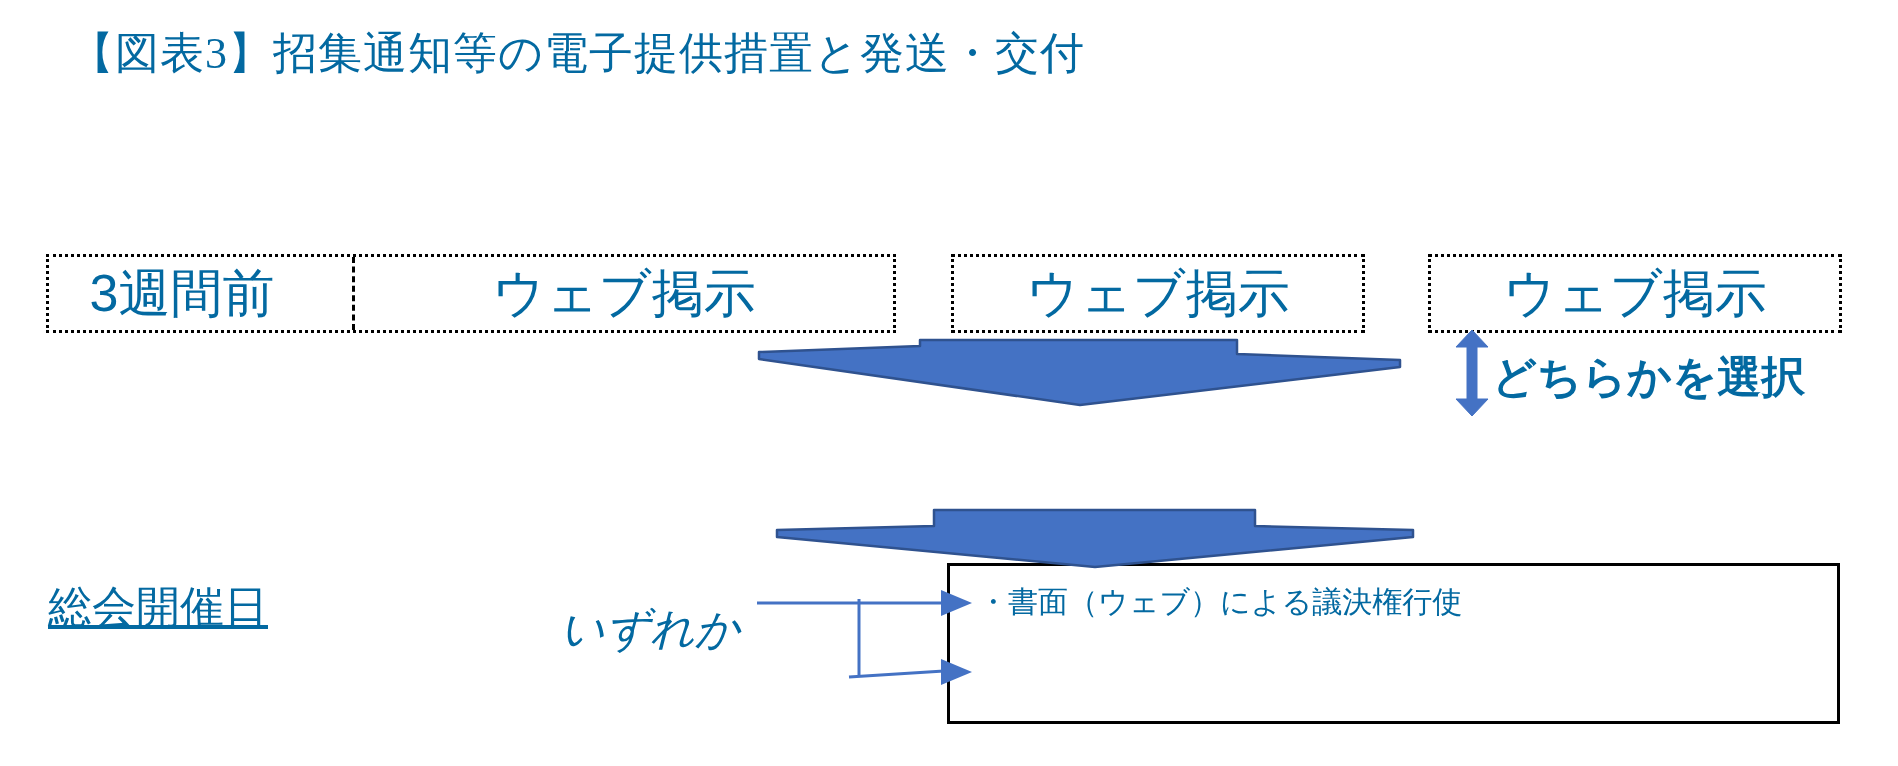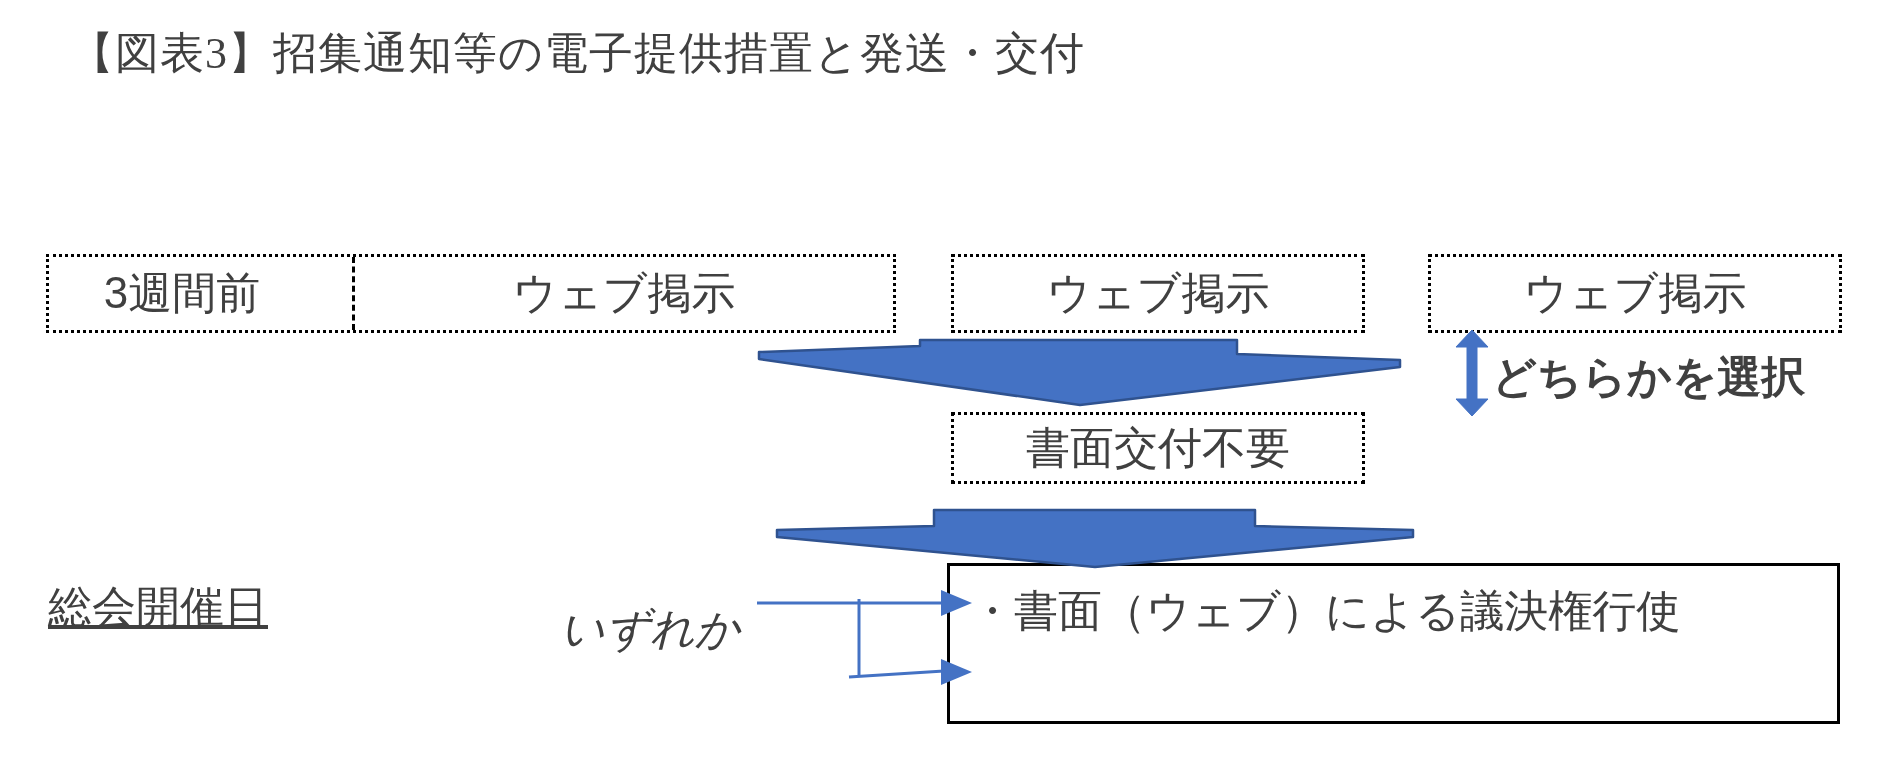--- a/index.html
+++ b/index.html
@@ -8,57 +8,57 @@
     --connector:#4472C4;
     --line-black:#000000;
     --background:#FFFFFF;
   }
   html,body{margin:0;padding:0;background:#fff;}
   .canvas{
     position:relative;
     width:1898px;height:766px;
     background:var(--background);
     font-family:"Liberation Sans","DejaVu Sans",sans-serif;
-    color:#404040;
+    color:#0369a1;
     overflow:hidden;
   }
   .title{
     position:absolute;left:70px;top:24px;
     font-family:"Liberation Serif","DejaVu Serif",serif;
     font-size:44px;letter-spacing:1px;white-space:nowrap;
   }
   .solid-box{
     position:absolute;
     border:3px solid var(--line-black);
     display:flex;align-items:center;justify-content:center;
     font-size:44px;white-space:nowrap;background:#fff;
     box-sizing:border-box;
   }
   .dot-box{
     position:absolute;
     border:3px dotted var(--line-black);
     display:flex;align-items:stretch;
-    font-size:44px;white-space:nowrap;background:#fff;
+    font-size:52px;white-space:nowrap;background:#fff;
     box-sizing:border-box;
     gap:37px;
   }
   .cell{display:flex;align-items:center;justify-content:center;}
   .label-cell{width:266px;flex:0 0 auto;}
   .content-cell{flex:1 1 auto;border-left:3px dashed var(--line-black);}
   .center-cell{flex:1 1 auto;}
   .free-label{
     position:absolute;font-size:44px;white-space:nowrap;
   }
   .result-box{
     position:absolute;left:947px;top:563px;width:893px;height:161px;
     border:3px solid var(--line-black);background:#fff;
     box-sizing:border-box;
   }
   .result-line{
-    position:absolute;left:20px;font-size:44px;white-space:nowrap;
+    position:absolute;left:28px;font-size:30px;white-space:nowrap;
   }
   .result-line.l1{top:16px;}
   .result-line.l2{top:92px;}
   .overlay{
     position:absolute;left:0;top:0;pointer-events:none;
   }
   .bigarrow{fill:var(--arrow-fill);stroke:var(--arrow-edge);stroke-width:2.5;stroke-linejoin:round;}
   .dblarrow{fill:var(--arrow-fill);stroke:var(--arrow-fill);stroke-width:1;}
   .conn line{stroke:var(--connector);stroke-width:3;}
   .connhead{fill:var(--arrow-fill);}
@@ -77,23 +77,20 @@
   </div>
   <div class="dot-box" style="left:951px;top:254px;width:414px;height:79px;">
     <div class="cell center-cell">ウェブ掲示</div>
   </div>
   <div class="dot-box" style="left:1428px;top:254px;width:414px;height:79px;">
     <div class="cell center-cell">ウェブ掲示</div>
   </div>
 
   <div class="free-label" style="left:1492px;top:348px;font-weight:bold;">どちらかを選択</div>
 
-  <div class="dot-box" style="left:951px;top:412px;width:414px;height:72px;">
-    <div class="cell center-cell">書面交付不要</div>
-  </div>
 
   <div class="free-label" style="left:48px;top:578px;text-decoration:underline;">総会開催日</div>
   <div class="free-label" style="left:560px;top:600px;font-style:italic;">いずれか</div>
 
   <div class="result-box">
     <div class="result-line l1">・書面（ウェブ）による議決権行使</div>
   </div>
 
   <svg class="overlay" width="1898" height="766" viewBox="0 0 1898 766">
     <polygon class="bigarrow" transform="translate(759,340)" points="0,12 161,6 161,0 478,0 478,14 641,20 641,27 321,65 0,19"></polygon>

